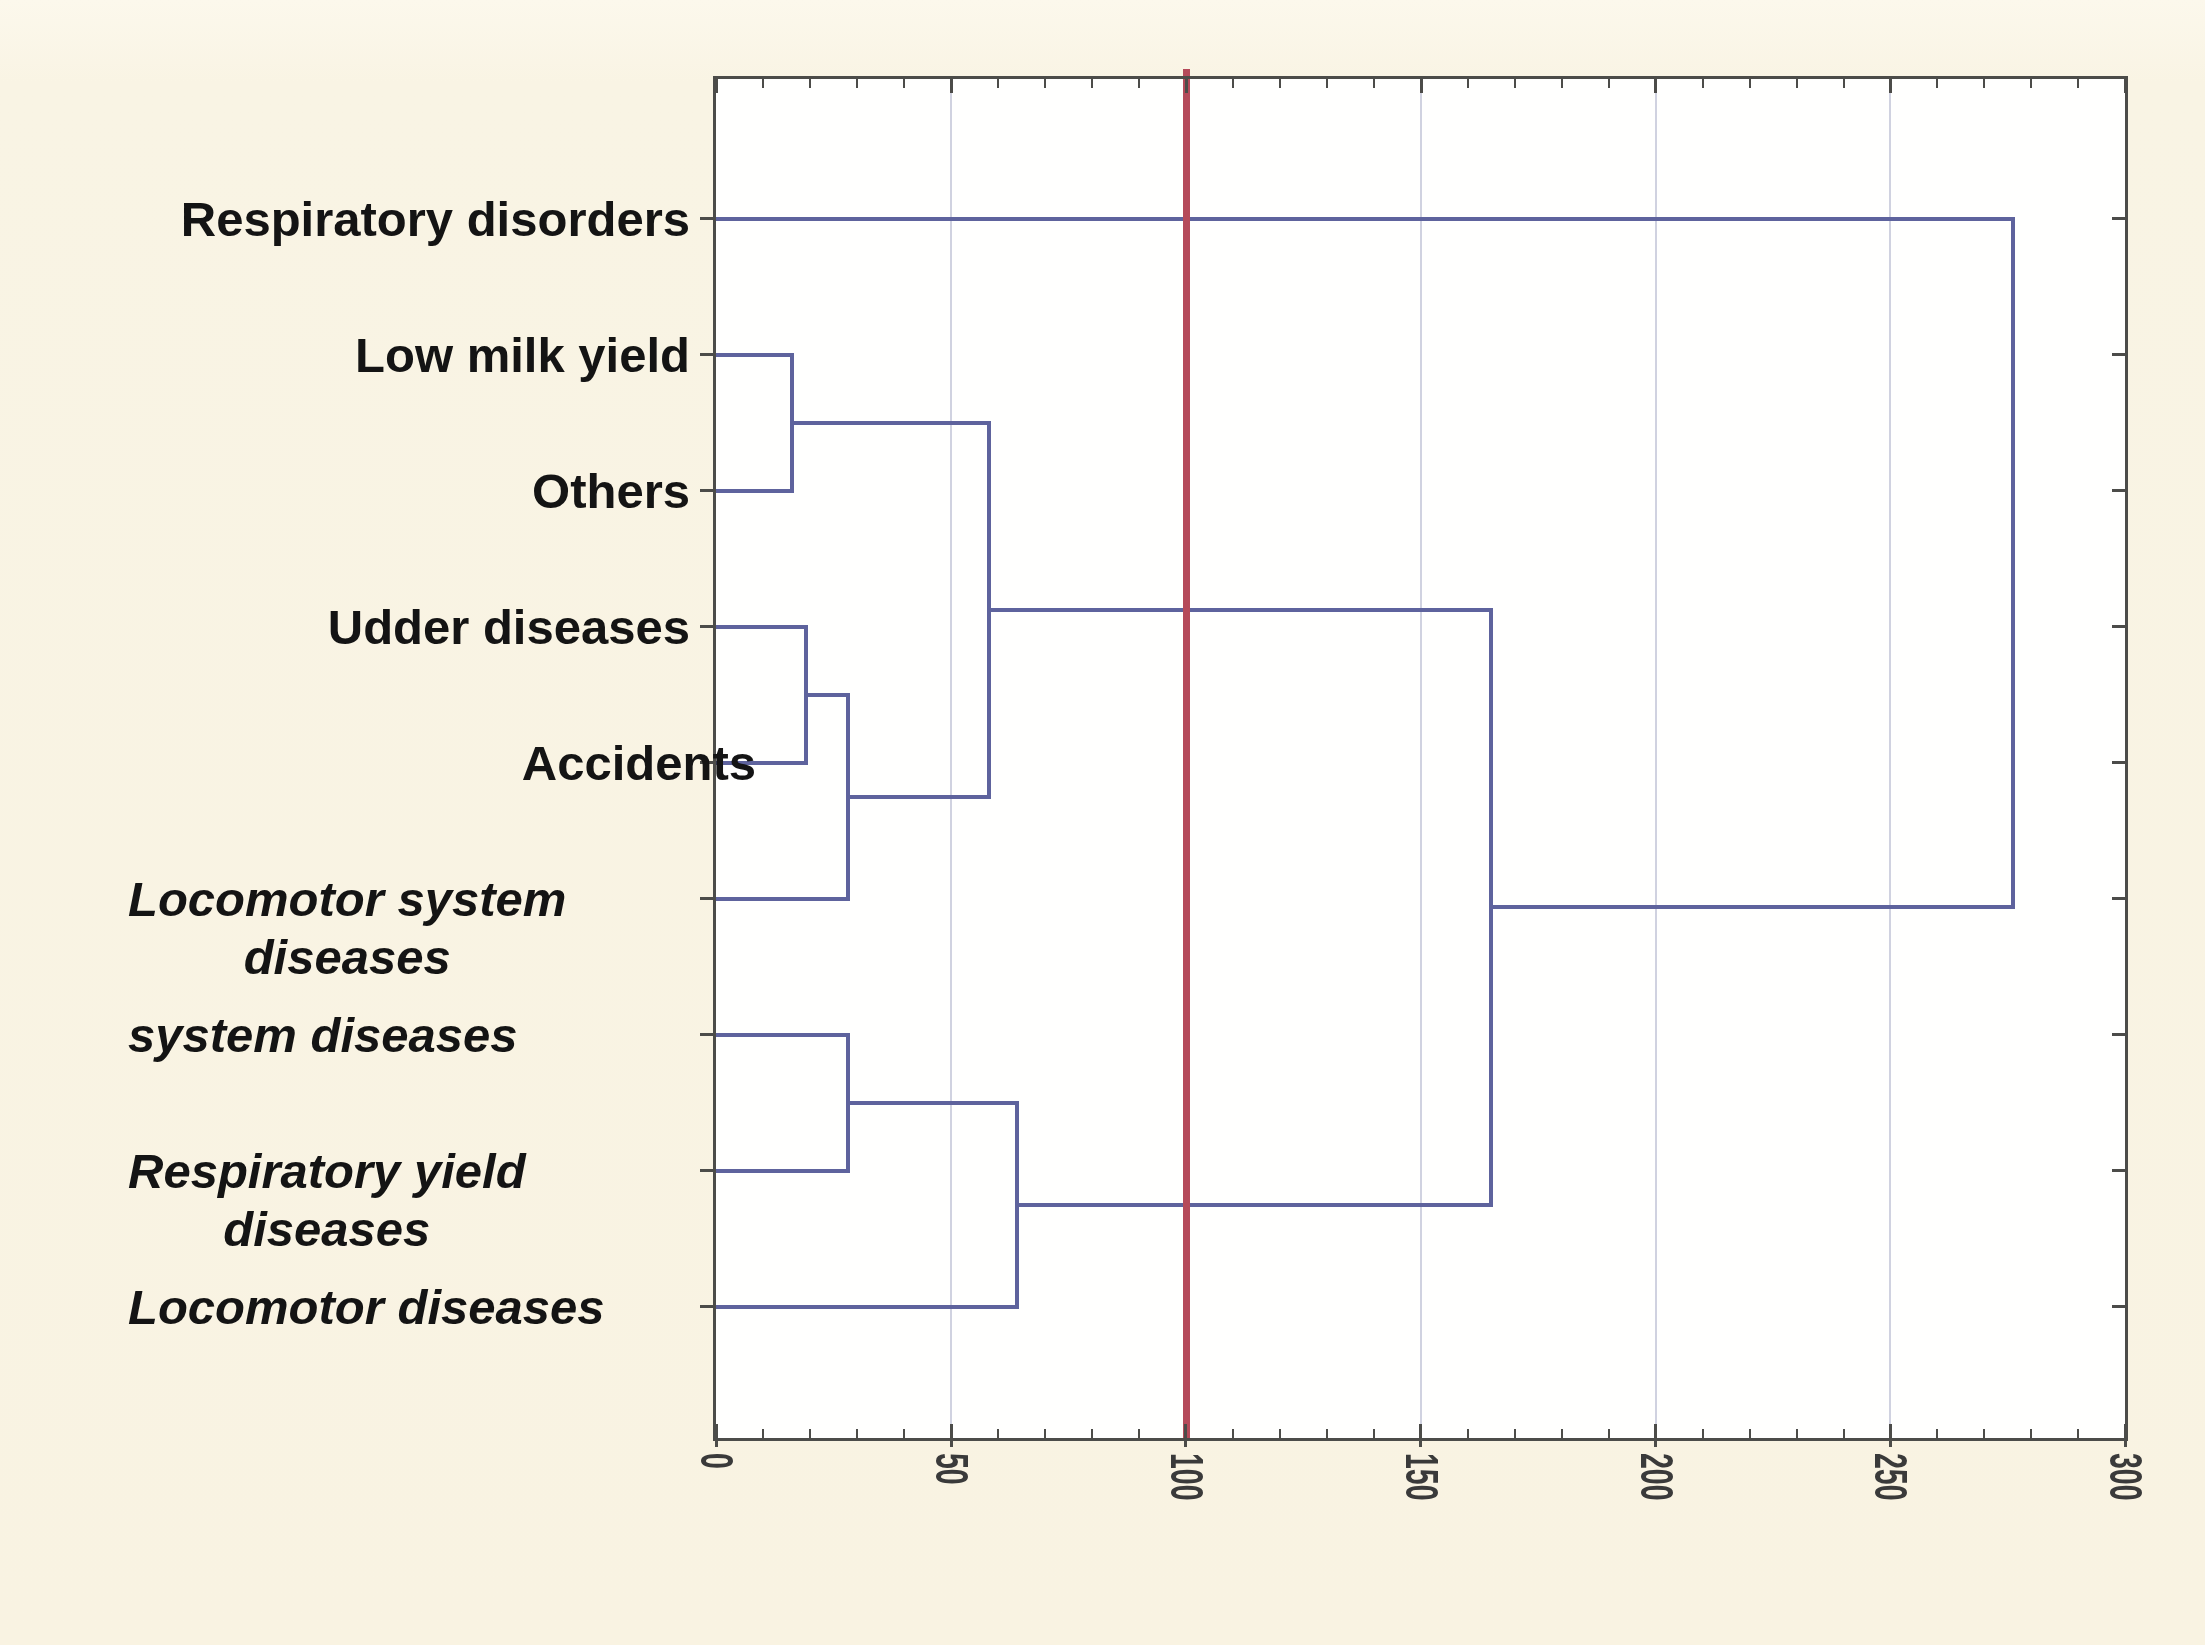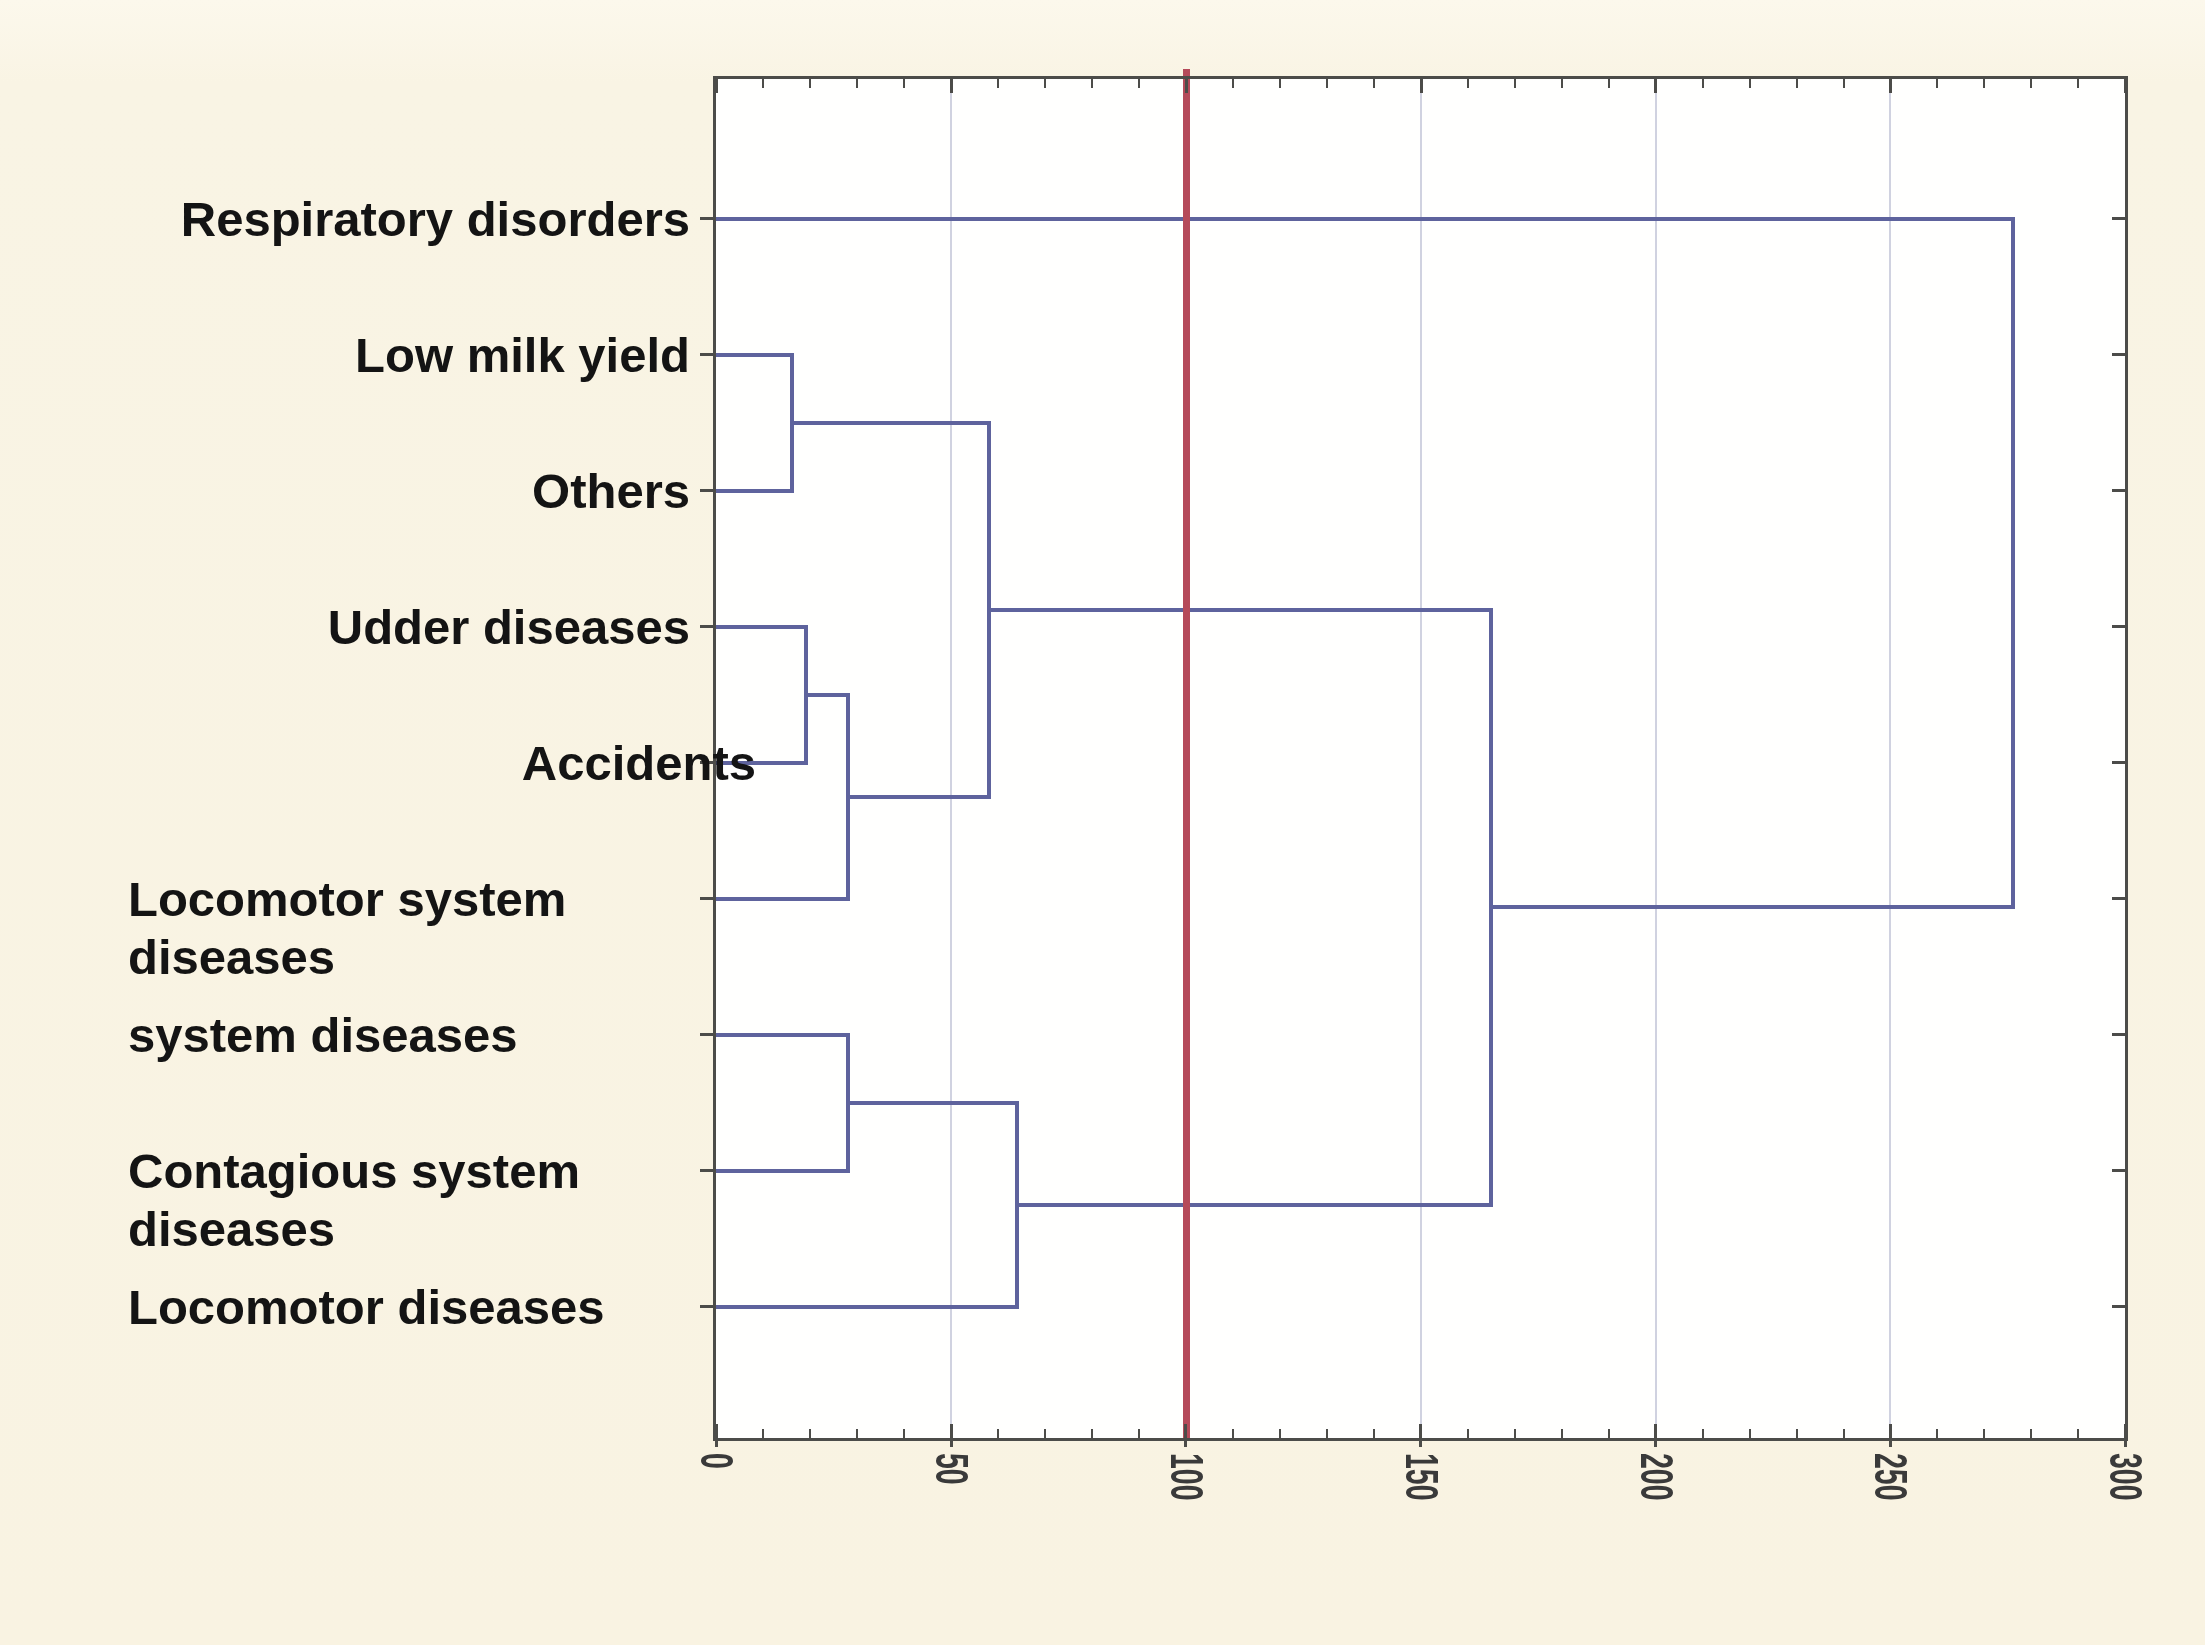--- a/index.html
+++ b/index.html
@@ -16,21 +16,21 @@
   .plot-border{position:absolute;box-sizing:border-box;background:transparent;pointer-events:none;}
   .gridline{position:absolute;width:1.9px;}
   .seg{position:absolute;}
   .cutoff{position:absolute;}
   .tick{position:absolute;}
   .leaf-label{
     position:absolute;font-weight:bold;font-size:49px;line-height:58px;
     white-space:nowrap;
   }
   .leaf-label.align-right{text-align:right;}
-  .leaf-label.align-left{text-align:left;}
+  .leaf-label.align-left{text-align:center;font-style:italic;}
   .xtick-label{position:absolute;width:0;height:0;overflow:visible;}
   .xtick-label > span{
     display:inline-block;white-space:nowrap;
     font-size:46px;font-weight:600;line-height:55px;
     transform:translateX(27.5px) rotate(90deg) scaleX(0.62);
     transform-origin:top left;
   }
   .axis-title{
     position:absolute;font-weight:bold;font-size:50px;white-space:nowrap;
     transform:translateX(-50%);
@@ -177,21 +177,21 @@
         <div>Accidents</div>
       </div>
       <div class="leaf-label align-left" style="top: 870px; color: rgb(20, 20, 20); left: 128px;">
         <div>Locomotor system</div>
         <div>diseases</div>
       </div>
       <div class="leaf-label align-left" style="top: 1006px; color: rgb(20, 20, 20); left: 128px;">
         <div>system diseases</div>
       </div>
       <div class="leaf-label align-left" style="top: 1142px; color: rgb(20, 20, 20); left: 128px;">
-        <div>Contagious system</div>
+        <div>Respiratory yield</div>
         <div>diseases</div>
       </div>
       <div class="leaf-label align-left" style="top: 1278px; color: rgb(20, 20, 20); left: 128px;">
         <div>Locomotor diseases</div>
       </div>
     </div>
   <div id="xlabel-layer">
       <div class="xtick-label" style="left: 716px; top: 1453px;"><span style="color: rgb(58, 58, 58);">0</span></div>
       <div class="xtick-label" style="left: 951px; top: 1453px;"><span style="color: rgb(58, 58, 58);">50</span></div>
       <div class="xtick-label" style="left: 1186px; top: 1453px;"><span style="color: rgb(58, 58, 58);">100</span></div>

